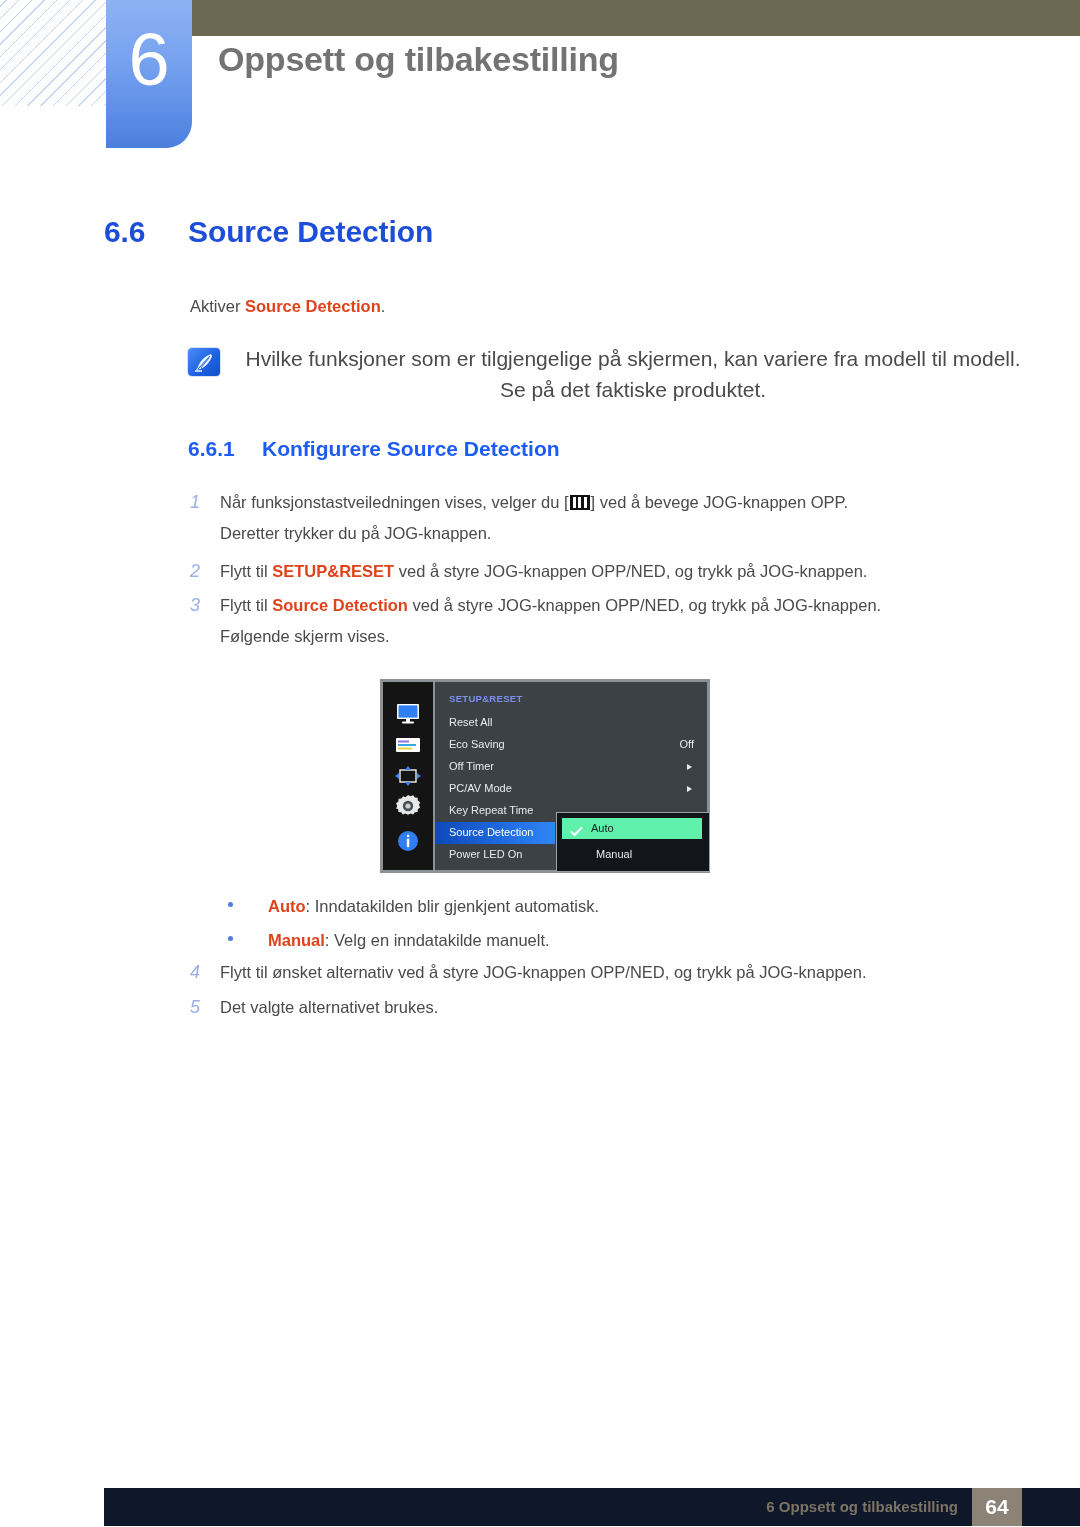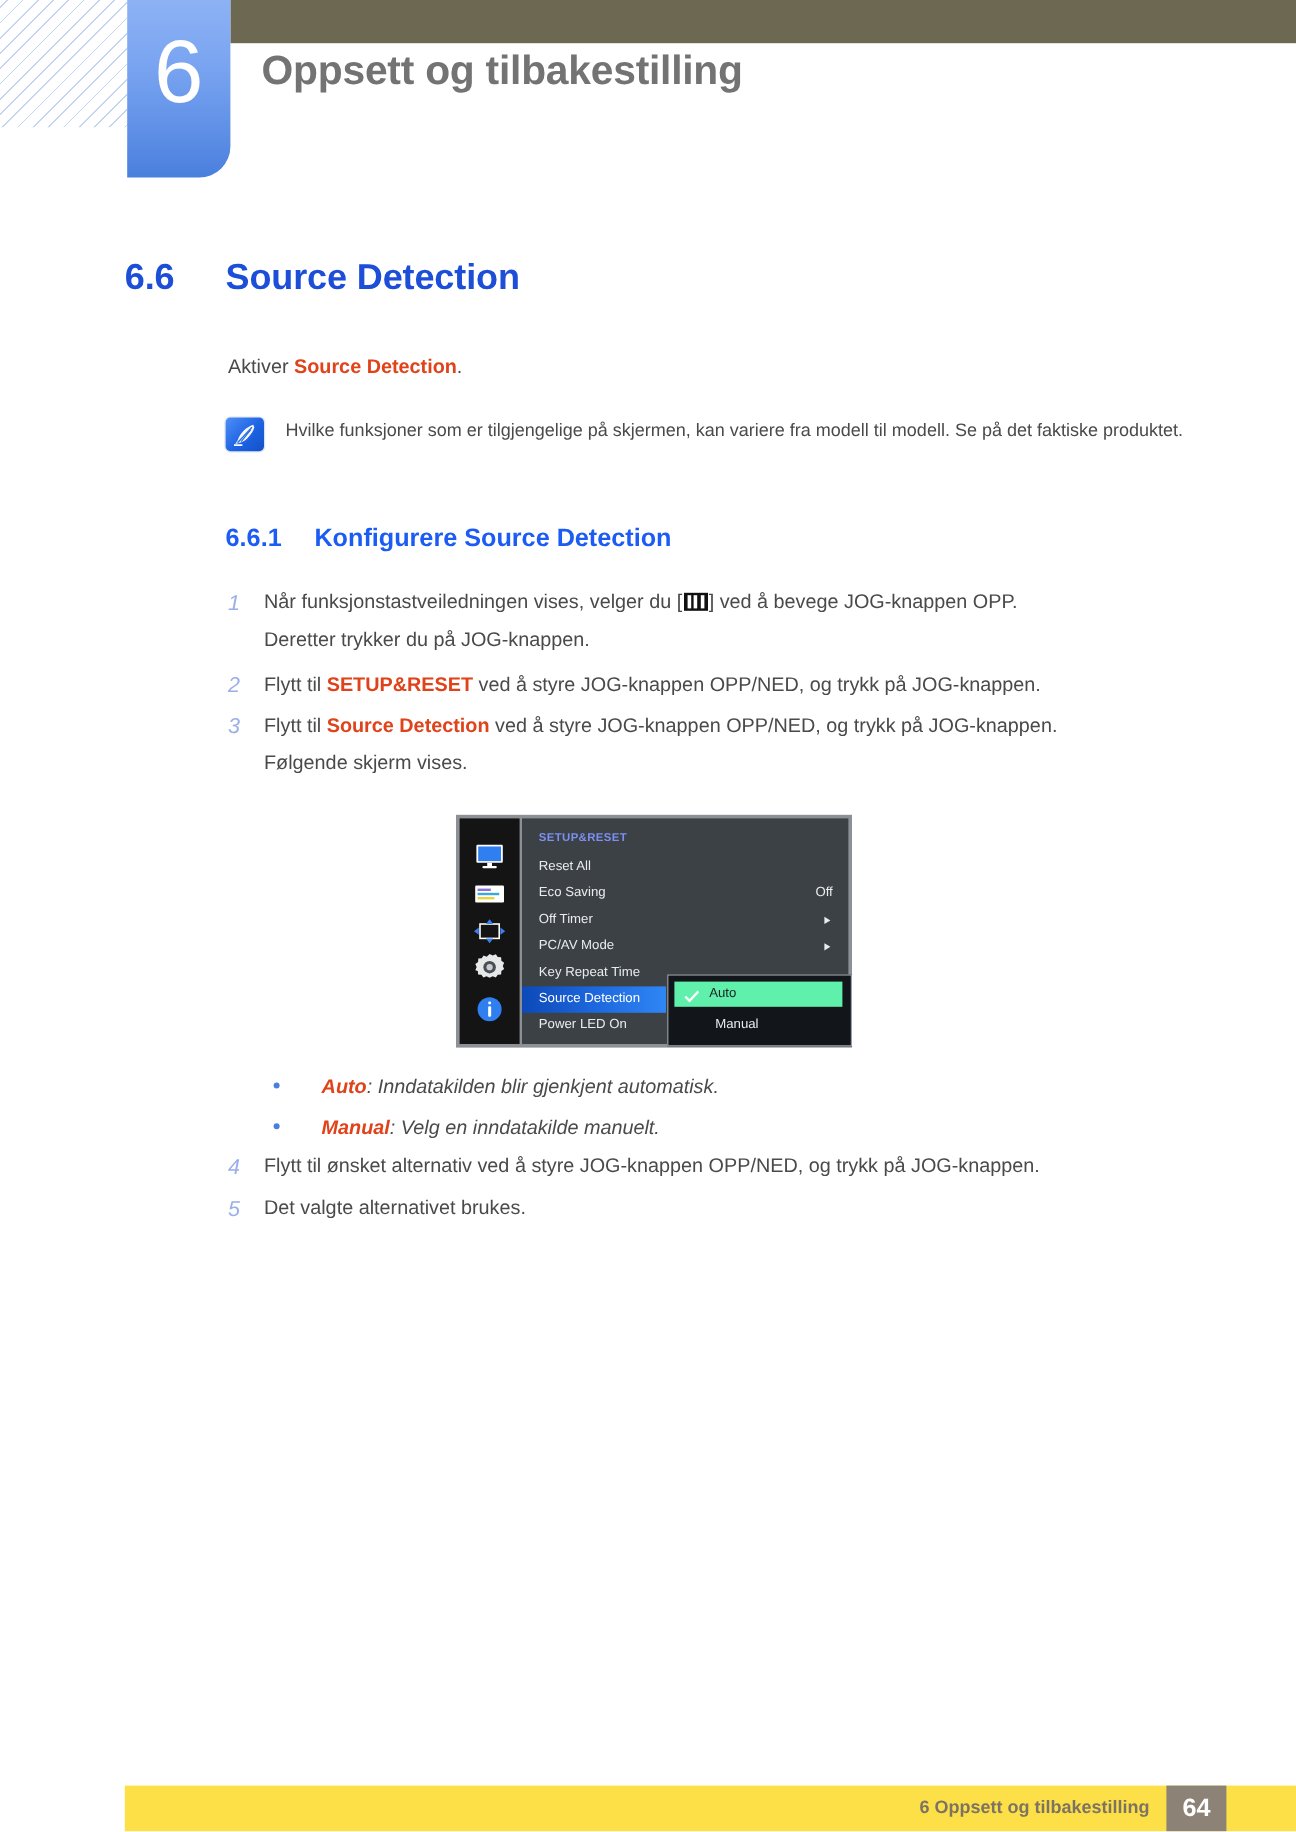--- a/index.html
+++ b/index.html
@@ -63,21 +63,21 @@
   }
   .note-icon{
     position:absolute;left:0px;top:5px;width:32px;height:28px;
     border-radius:4px;
     background:linear-gradient(135deg,#4f8ff7 0%,#1d63e3 55%,#1550c8 100%);
     box-shadow:0 0 0 1px #d8e3f5;
   }
   .note-icon svg{position:absolute;left:5px;top:3px;}
   .note-text{
     position:absolute;left:50px;top:0px;width:790px;
-    font-size:15px;color:#4a4a4a;line-height:31px;
+    font-size:21px;color:#4a4a4a;line-height:31px;text-align:center;
   }
 
   .h3{
     position:absolute;left:188px;top:437px;
     color:#1c5cf5;font-size:21px;font-weight:bold;
   }
   .h3 .num{display:inline-block;width:74px;}
 
   
   .step{position:absolute;font-size:16.5px;color:#4a4a4a;line-height:31px;}
@@ -97,21 +97,21 @@
   .menuglyph i:nth-child(1){left:3px;}
   .menuglyph i:nth-child(2){left:8.5px;}
   .menuglyph i:nth-child(3){left:14px;}
 
   
   .bul{position:absolute;font-size:16.5px;color:#4a4a4a;line-height:31px;}
   .bul .dot{
     position:absolute;left:0;top:11px;width:5px;height:5px;border-radius:50%;
     background:#4a7fe0;
   }
-  .bul .bt{position:absolute;left:40px;top:0;white-space:nowrap;font-style:italic;}
+  .bul .bt{position:absolute;left:40px;top:0;white-space:nowrap;}
 
   
   .osd{
     position:absolute;left:380px;top:679px;width:430px;height:194px;
   }
   .osd-outerpane{
     position:absolute;left:0;top:0;width:330px;height:194px;
     background:#8d9196;
   }
   .osd-icons{
@@ -177,21 +177,21 @@
     background:#0d1013;
   }
   .osd-tip .tt{
     position:absolute;left:9px;top:11px;width:78px;
     color:#d7dbde;font-size:8.5px;line-height:12px;
   }
 
   
   .footer{
     position:absolute;left:104px;top:1488px;width:976px;height:38px;
-    background:#fde047;
+    background:#0f172a;
   }
   .footer .ftxt{
     position:absolute;right:122px;top:10px;
     color:#7d7363;font-size:15px;font-weight:bold;
   }
   .footer .pgbox{
     position:absolute;left:868px;top:0;width:50px;height:38px;
     background:#8c8275;
   }
   .footer .pgbox span{

